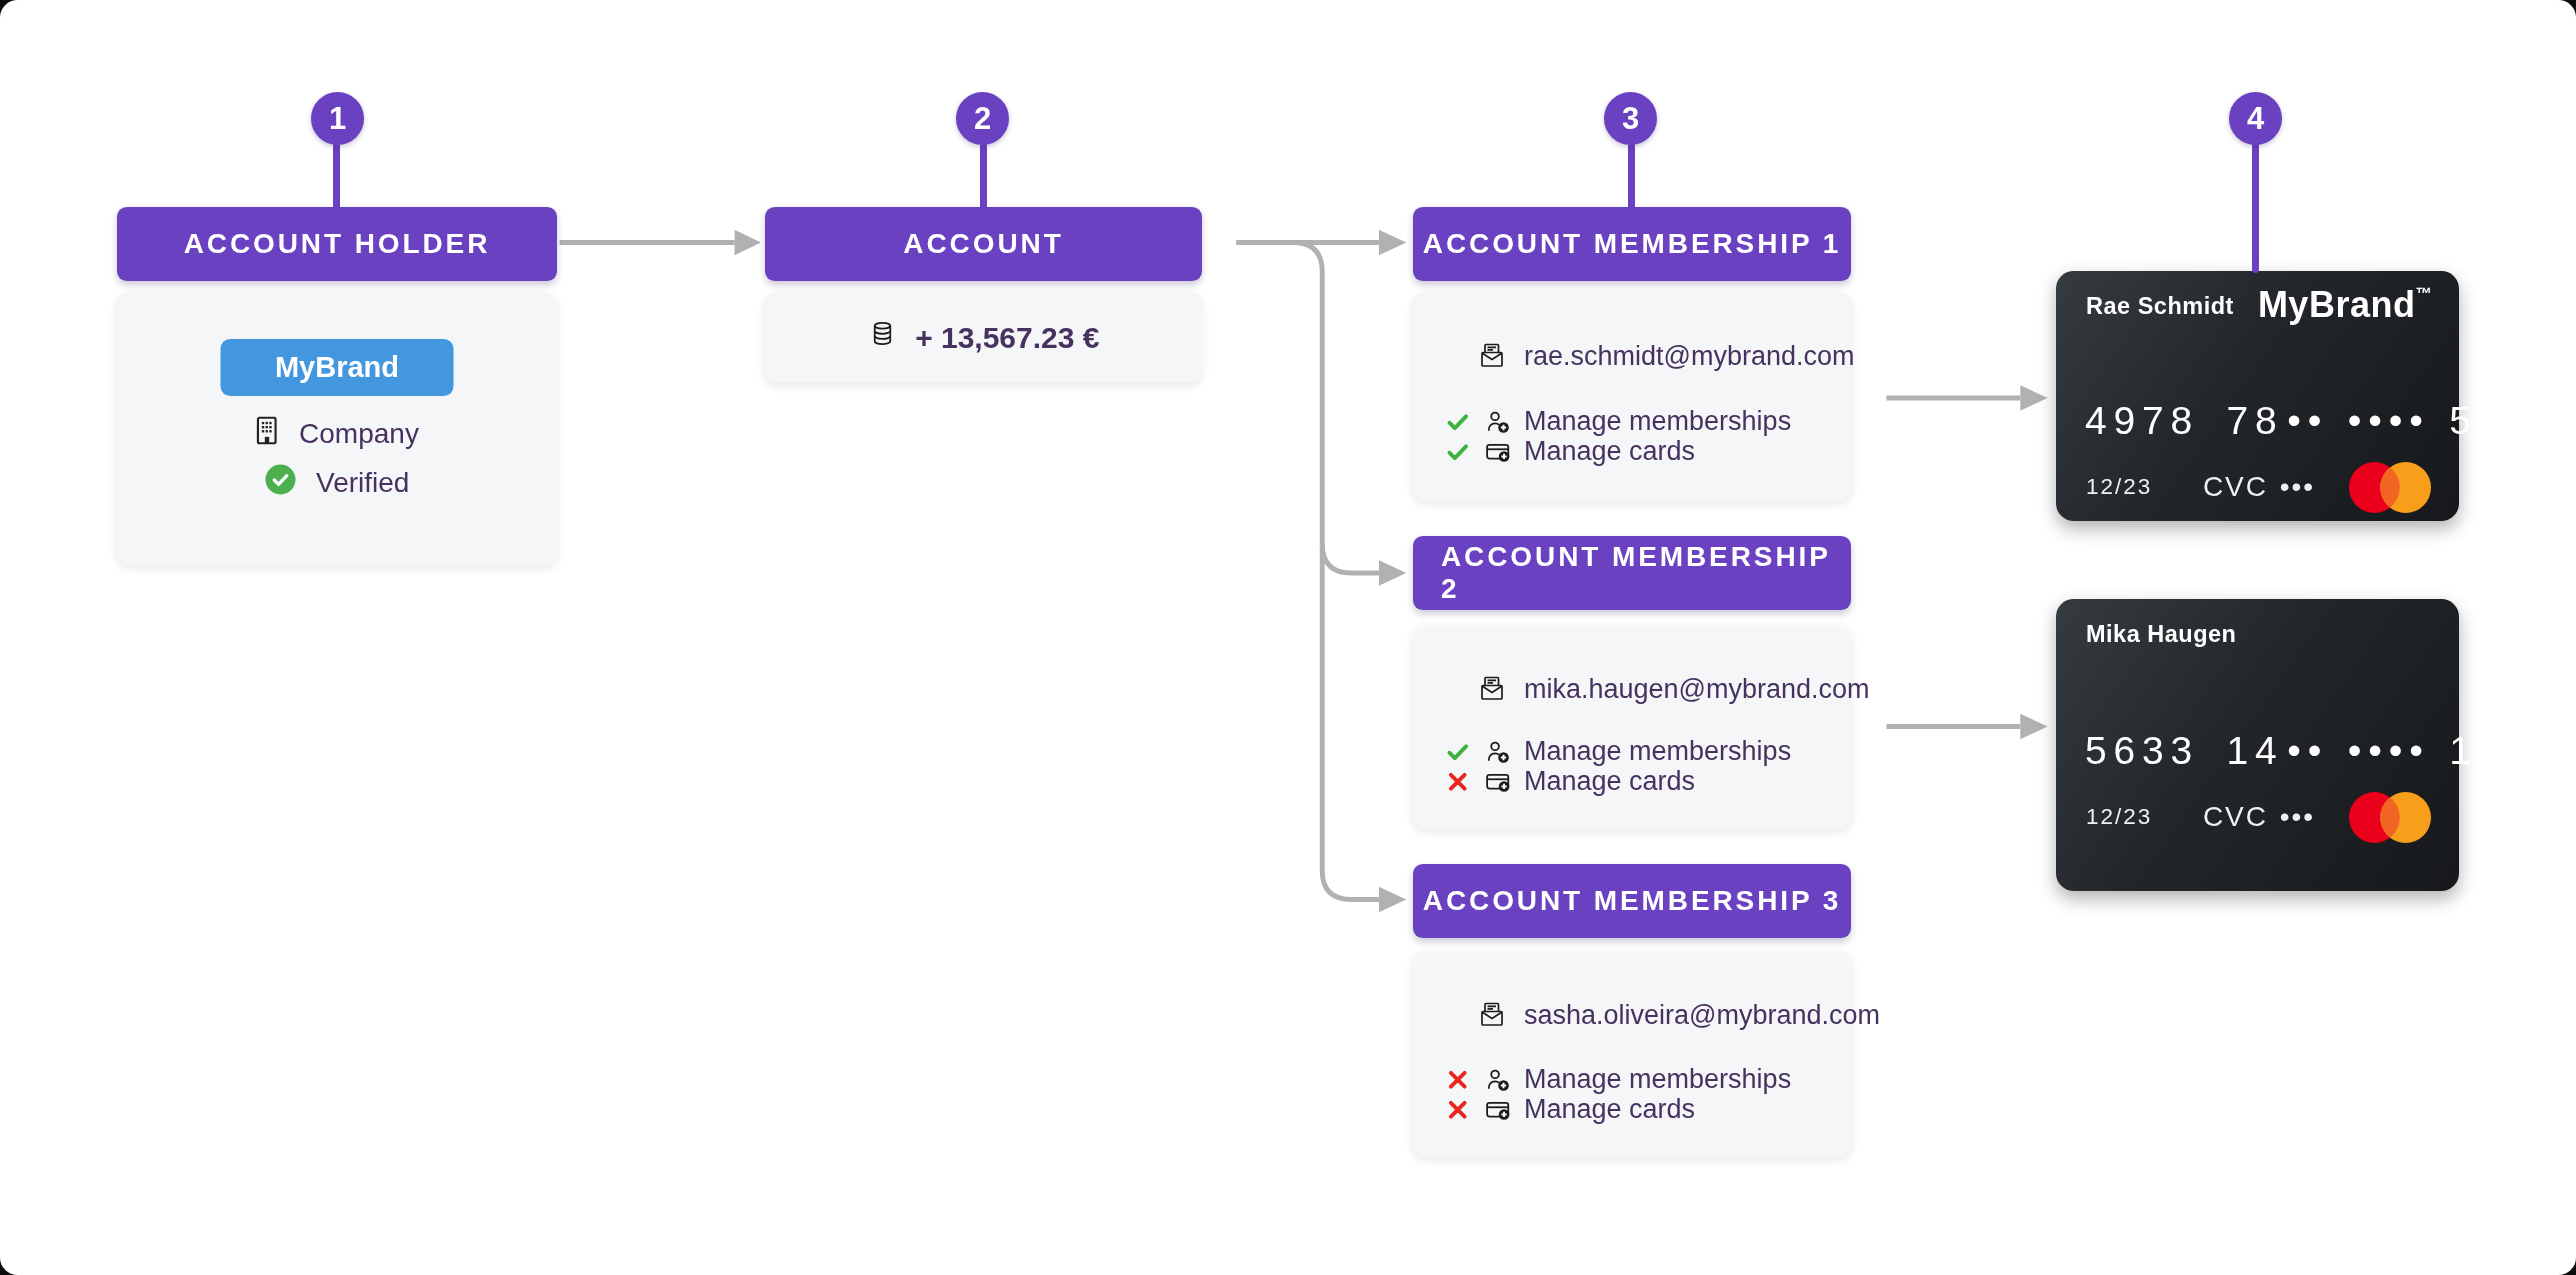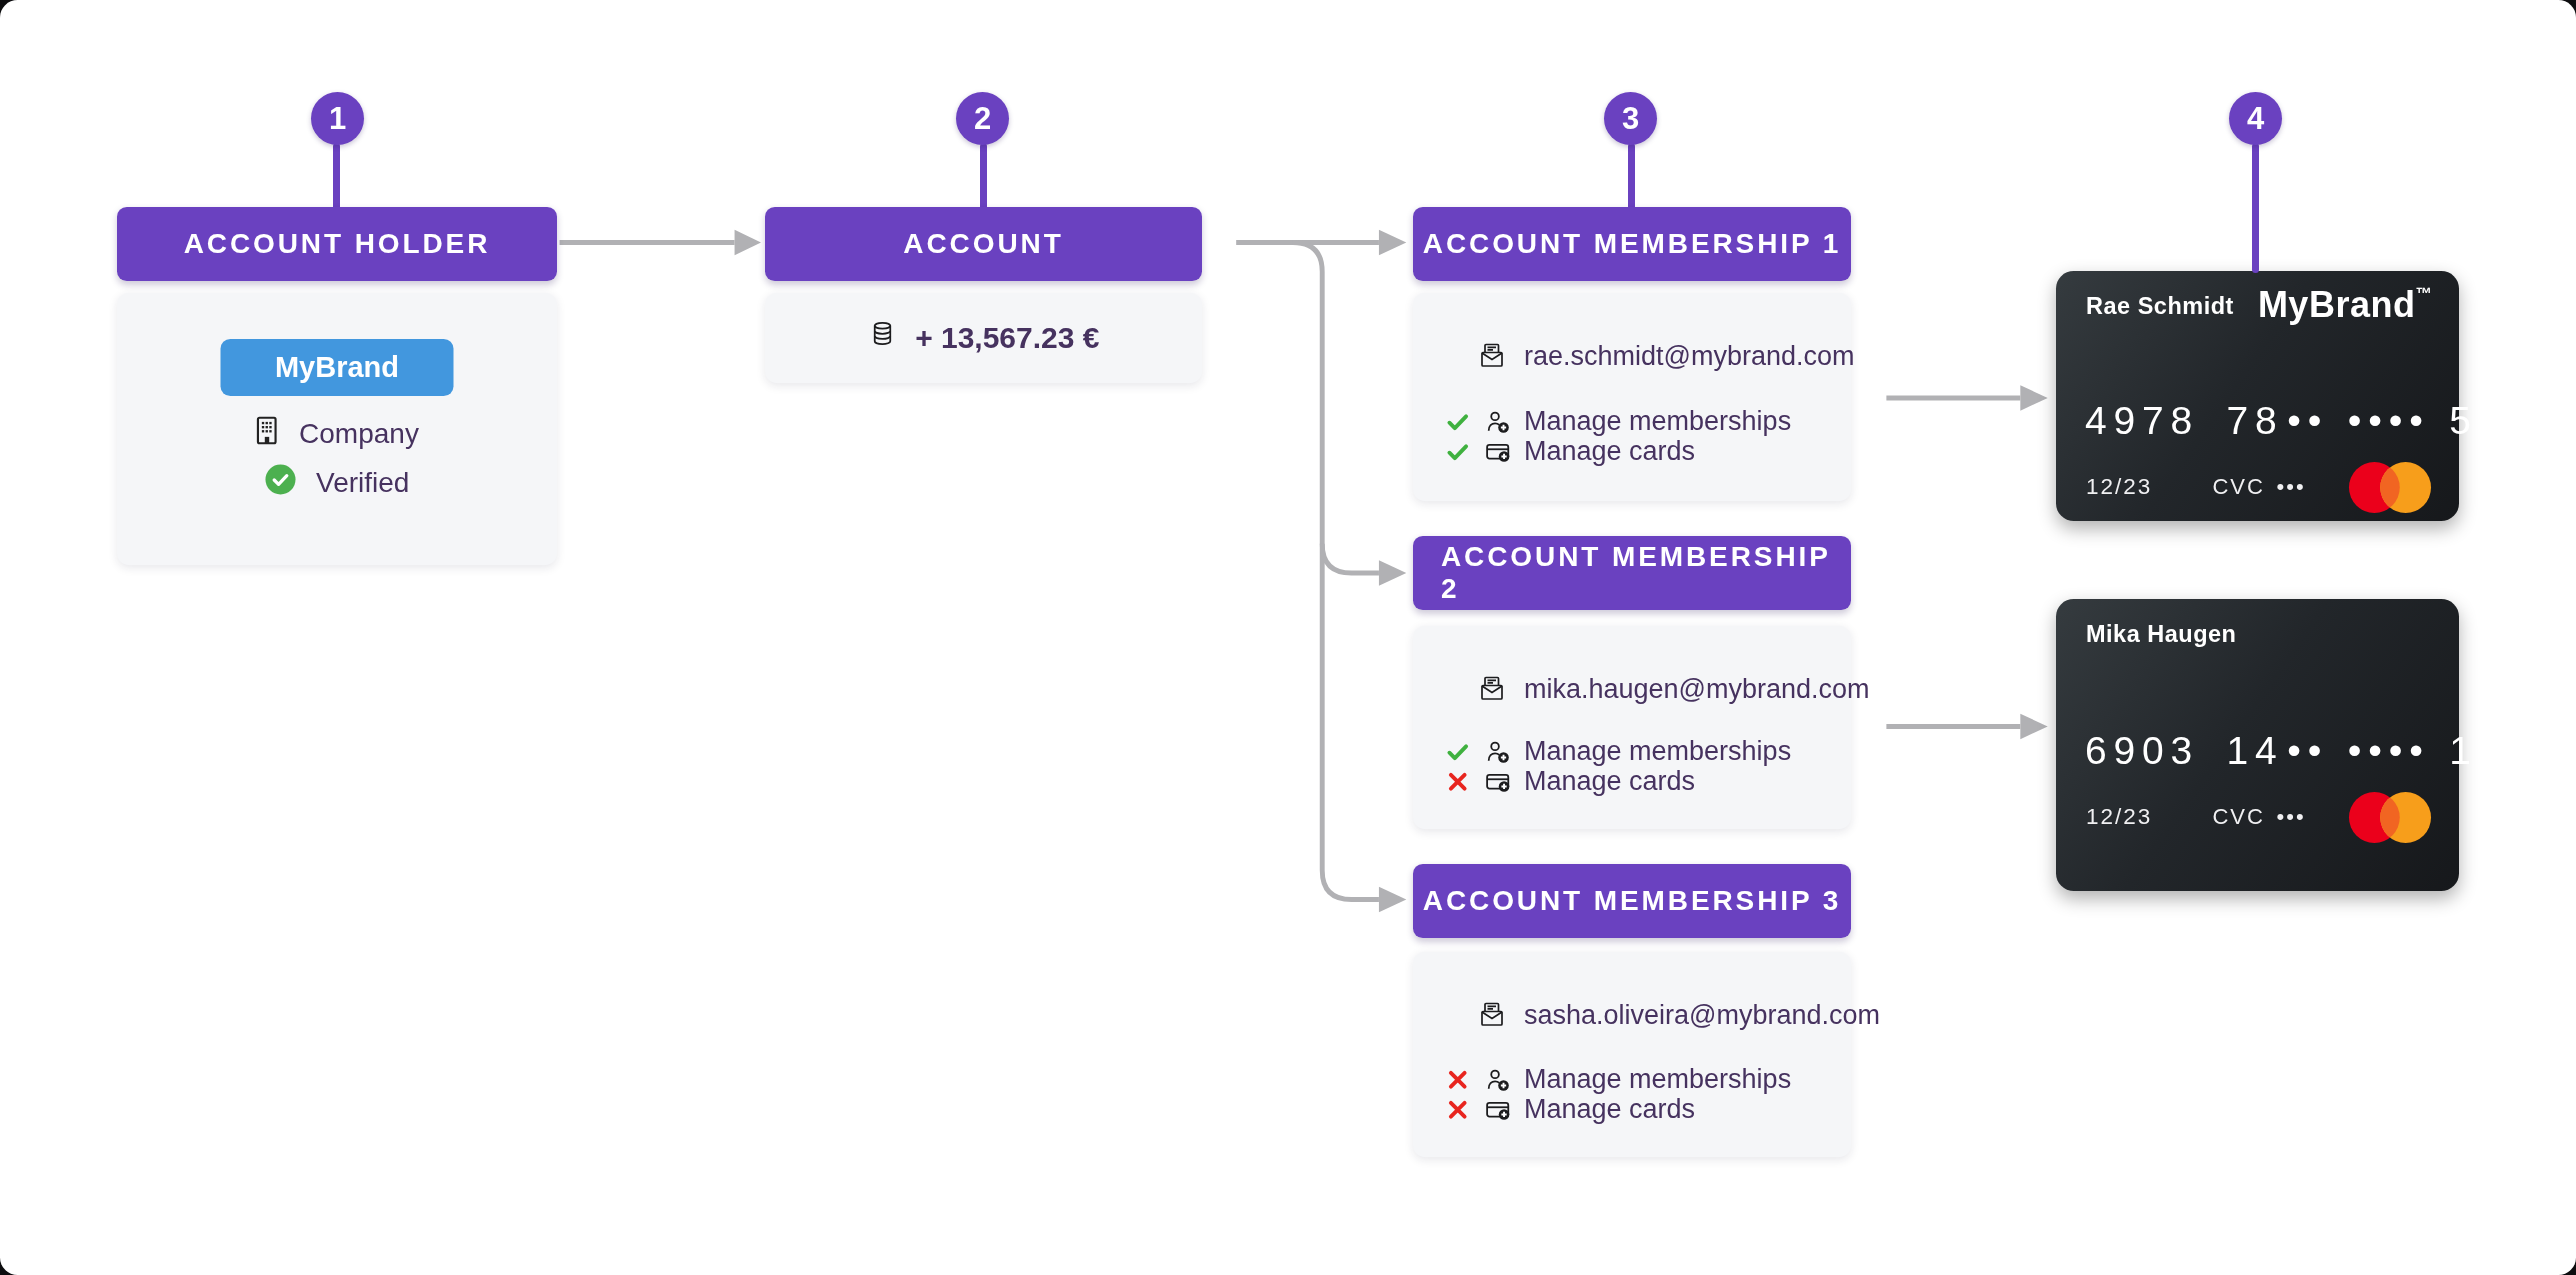--- a/index.html
+++ b/index.html
@@ -114,21 +114,21 @@
   .pay-number .seg{margin-right:19.6px;}
   .pay-number .seg:last-child{margin-right:0;}
   .pay-number .dots-tight{margin-left:3.9px;}
   .pay-bottom{
     position:absolute;left:30px;right:27px;top:189px;height:53px;
     display:flex;align-items:center;
   }
   .pay-expiry{font-size:22.5px;letter-spacing:2px;color:#f0f0f2;}
   .pay-cvc{
     position:absolute;left:50%;transform:translateX(-50%);
-    font-size:22px;letter-spacing:2px;color:#f0f0f2;
+    font-size:28px;letter-spacing:2px;color:#f0f0f2;
     display:flex;align-items:center;gap:11.7px;
   }
   .mc-logo{position:absolute;right:0;top:1px;}
   .icon{flex:none;}
 </style>
 </head>
 <body>
 
 <div id="canvas">
 
@@ -396,21 +396,21 @@
             </clipPath>
           <circle cx="59" cy="27" r="26" fill="#f16522" clip-path="url(#mcclip1)"></circle>
         </svg>
       </span>
     </div>
   </div>
 
   <div class="pay-card" style="top:599px;height:292px;">
     <div class="pay-name">Mika Haugen</div>
     <div class="pay-number" style="top:128px;">
-      <span class="seg" style="margin-right:0;">6903 14</span><span class="seg dots-tight">••</span><span class="seg">••••</span><span class="seg">1276</span>
+      <span class="seg" style="margin-right:0;">5633 14</span><span class="seg dots-tight">••</span><span class="seg">••••</span><span class="seg">1276</span>
     </div>
     <div class="pay-bottom" style="top:191px;">
       <span class="pay-expiry">12/23</span>
       <span class="pay-cvc">
         <span>CVC</span>
         <span>•••</span>
       </span>
       <span class="mc-logo icon">
         <svg width="84" height="53" viewBox="0 0 86 54">
           <circle cx="27" cy="27" r="26" fill="#eb001b"></circle>

